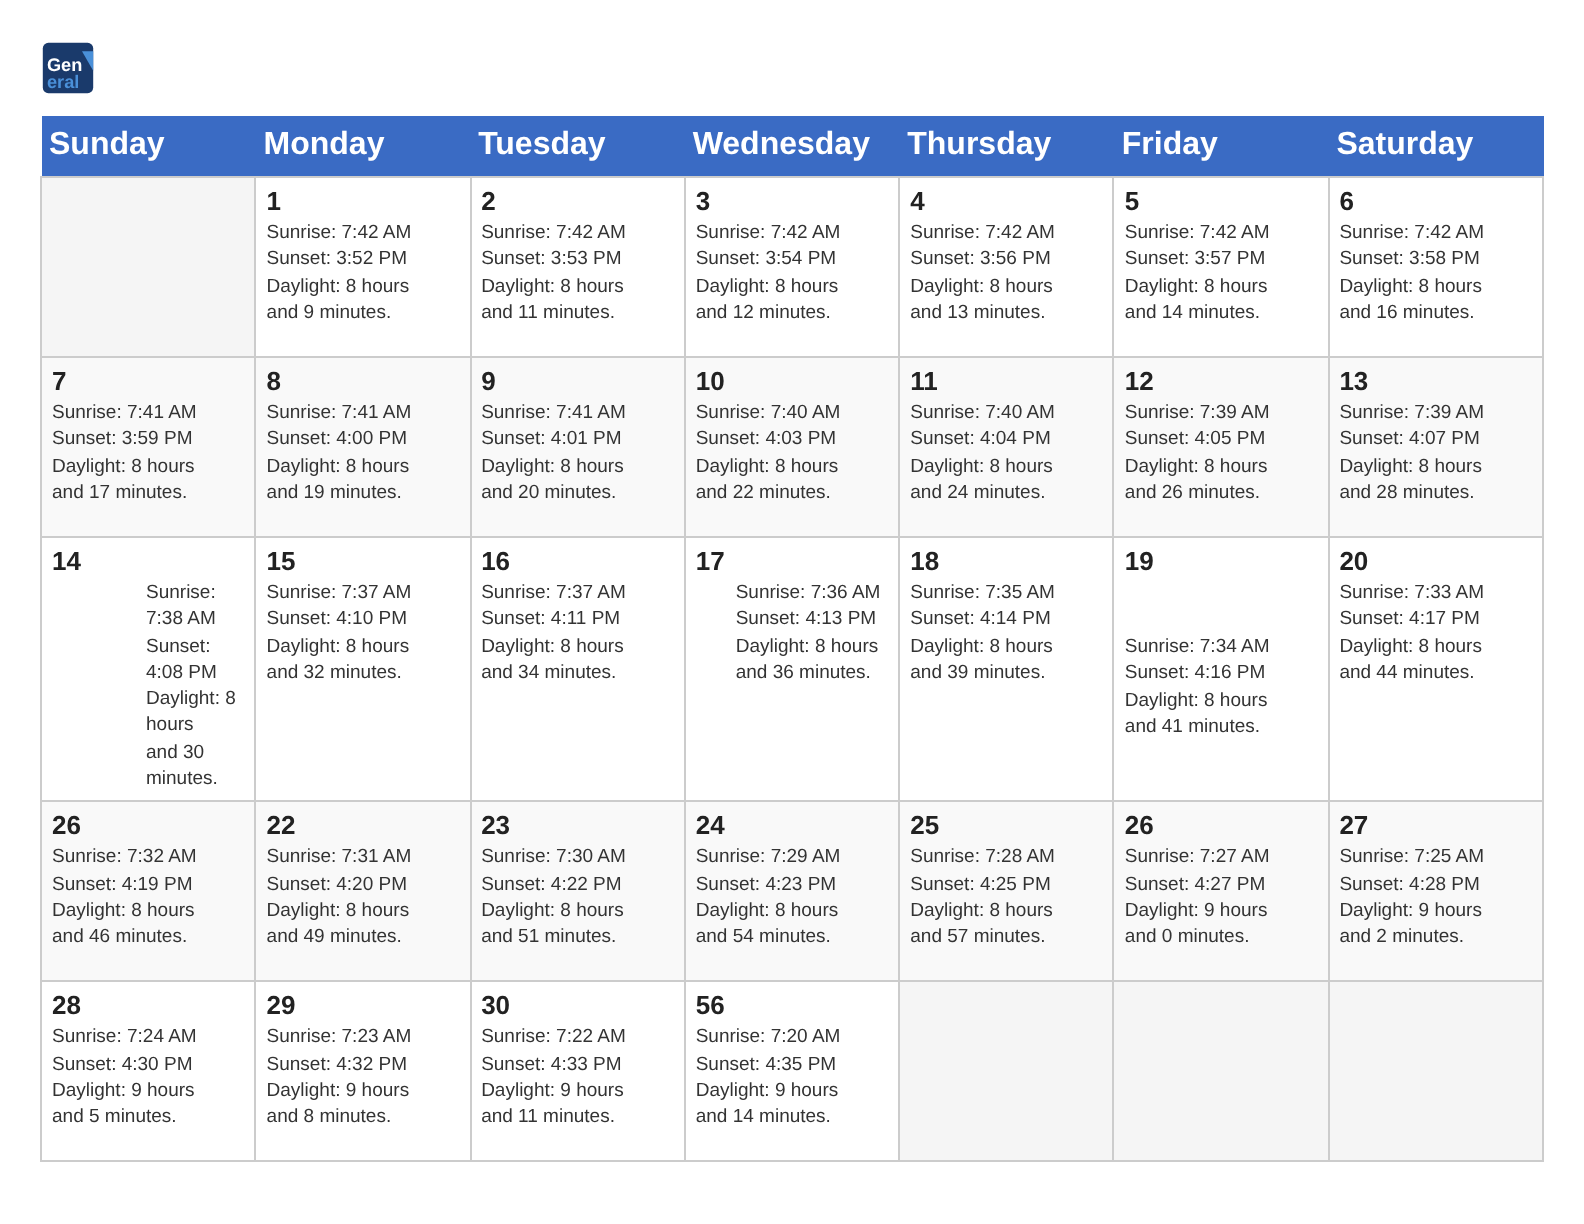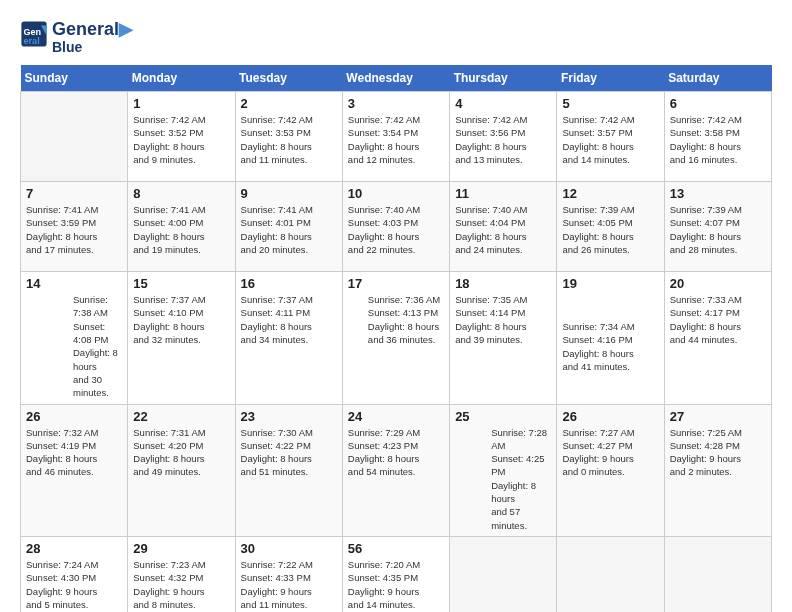--- a/index.html
+++ b/index.html
@@ -11,21 +11,22 @@
       padding: 20px;
     }
     .header {
       display: flex;
       justify-content: space-between;
       align-items: flex-start;
       margin-bottom: 10px;
     }
     .logo {
       display: flex;
-      gap: 4px;
+      align-items: center;
+      gap: 20px;
     }
     .logo-icon {
       width: 28px;
       height: 28px;
     }
     .title-block {
       text-align: right;
     }
     .month-title {
       font-size: 36px;
@@ -37,21 +38,21 @@
       color: #555;
     }
     table {
       width: 100%;
       border-collapse: collapse;
       table-layout: fixed;
     }
     th {
       background-color: #3a6bc4;
       color: #fff;
-      font-size: 12px;
+      font-size: 16px;
       font-weight: bold;
       padding: 6px 4px;
       text-align: left;
     }
     td {
       border: 1px solid #ccc;
       vertical-align: top;
       padding: 4px 5px;
       font-size: 10px;
       color: #333;
@@ -83,24 +84,20 @@
 <body>
 
 <div class="header">
   <div class="logo">
     <svg class="logo-icon" viewBox="0 0 40 40">
       <rect x="2" y="2" width="36" height="36" rx="4" fill="#1a3a6b"></rect>
       <text x="5" y="22" font-size="13" font-weight="bold" fill="white" font-family="Arial">Gen</text>
       <text x="5" y="34" font-size="13" font-weight="bold" fill="#4a90d9" font-family="Arial">eral</text>
       <polygon points="30,8 38,8 38,22" fill="#4a90d9"></polygon>
     </svg>
-    <div style="line-height:1.1">
-      <div style="font-size:18px;font-weight:bold;color:#1a3a6b;">General<span style="color:#4a90d9">▶</span></div>
-      <div style="font-size:14px;font-weight:bold;color:#1a3a6b;">Blue</div>
-    </div>
   </div>
   <div class="title-block">
     <div class="month-title"></div>
     <div class="location"></div>
   </div>
 </div>
 
 <table>
   <thead>
     <tr>
@@ -285,21 +282,21 @@
         </td>
         <td>
           <span class="day-number">24</span>
           <div class="cell-text" style="white-space: pre-line;">Sunrise: 7:29 AM
 Sunset: 4:23 PM
 Daylight: 8 hours
 and 54 minutes.</div>
         </td>
         <td>
           <span class="day-number">25</span>
-          <div class="cell-text" style="white-space: pre-line; margin-left: 36px;">Sunrise: 7:28 AM
+          <div class="cell-text" style="white-space: pre-line;">Sunrise: 7:28 AM
 Sunset: 4:25 PM
 Daylight: 8 hours
 and 57 minutes.</div>
         </td>
         <td>
           <span class="day-number">26</span>
           <div class="cell-text" style="white-space: pre-line;">Sunrise: 7:27 AM
 Sunset: 4:27 PM
 Daylight: 9 hours
 and 0 minutes.</div>

